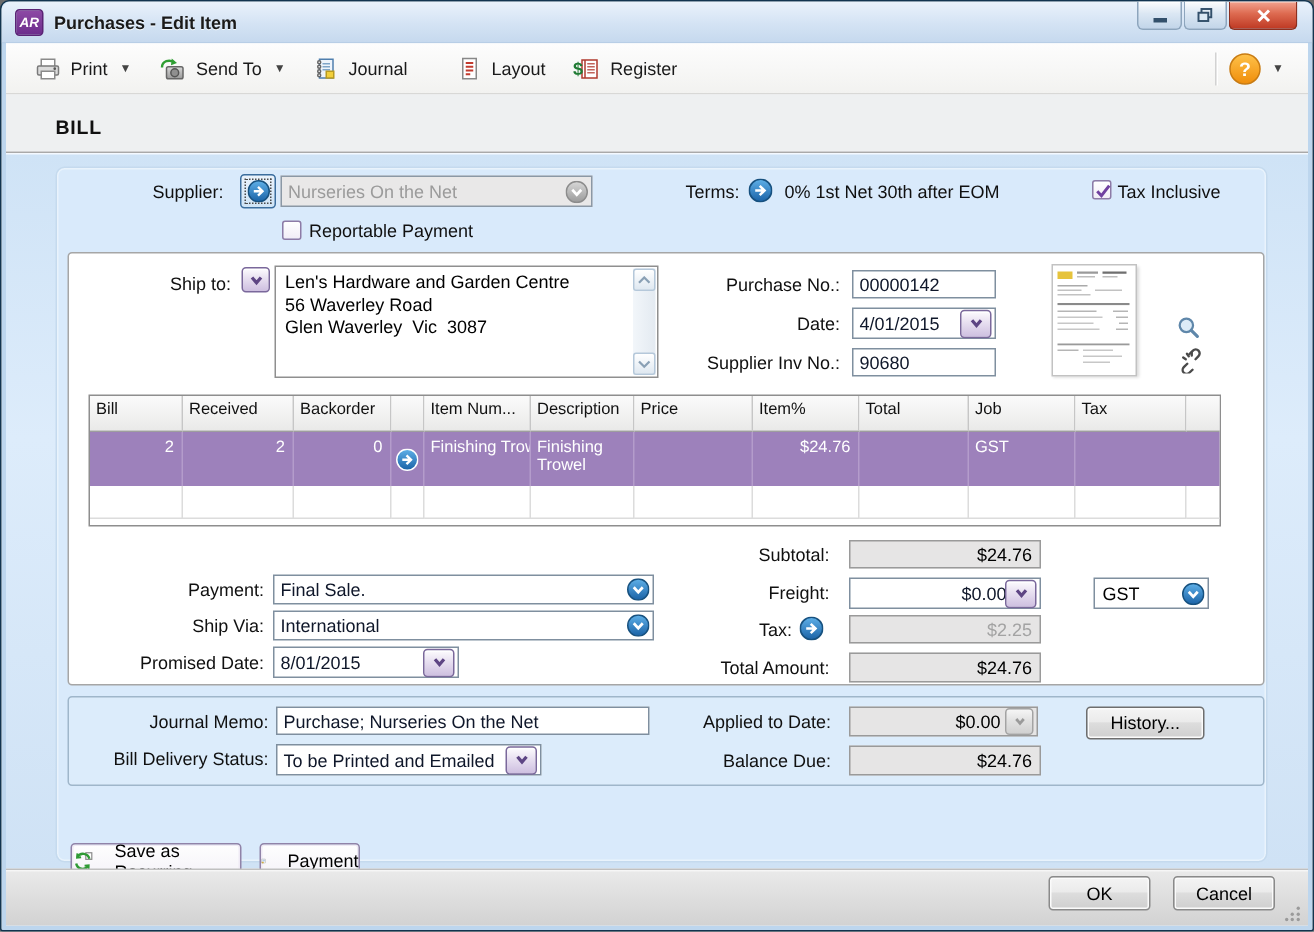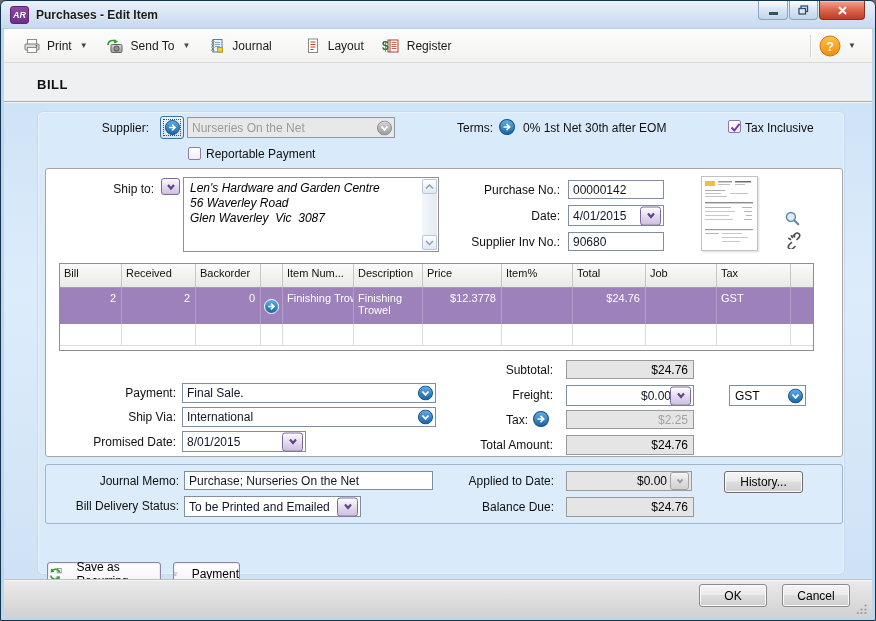--- a/index.html
+++ b/index.html
@@ -227,21 +227,21 @@
   <div class="a lbl" style="left:744px;top:120px;text-align:left;">Tax Inclusive</div>
 
   <div class="a groupbox" style="left:44px;top:167px;width:798px;height:289px;"></div>
 
   <div class="a lbl" style="left:93px;top:181px;width:60px;">Ship to:</div>
   <div class="a dd-purple" style="left:160px;top:177px;">
     <svg width="14" height="12" viewBox="0 0 14 12">
       <path d="M4 4 L7 7.5 L10 4" stroke="#5e4584" stroke-width="2.2" fill="none"></path>
     </svg>
   </div>
-  <div class="a shipto" style="left:182px;top:176px;width:256px;height:75px;font-style:italic;">
+  <div class="a shipto" style="left:182px;top:176px;width:256px;height:75px;">
     <div>Len's Hardware and Garden Centre</div>
     <div>56 Waverley Road</div>
     <div>Glen Waverley  Vic  3087</div>
     <div class="sb">
       <div class="sb-btn">
         <svg width="9" height="6" viewBox="0 0 9 6">
             <path d="M1 4.5 L4.5 1 L8 4.5" stroke="#8aa0b5" stroke-width="1.5" fill="none"></path>
           </svg>
       </div>
       <div class="sb-btn">
@@ -333,21 +333,20 @@
       <div class="td num">2</div>
       <div class="td num">0</div>
       <div class="td" style="padding:0;display:flex;align-items:center;justify-content:center;">
         <svg width="15" height="15" viewBox="0 0 15 15">
           <circle cx="7.5" cy="7.5" r="7" fill="url(#g-blue)" stroke="#fff"></circle>
           <path d="M4.2 7.5 H9.5 M7 4.6 l3 2.9 -3 2.9" stroke="#fff" stroke-width="1.6" fill="none"></path>
         </svg>
       </div>
       <div class="td">Finishing Trowel</div>
       <div class="td desc-wrap">Finishing Trowel</div>
-      <div class="td num">$12.3778</div>
       <div class="td"></div>
       <div class="td num">$24.76</div>
       <div class="td"></div>
       <div class="td">GST</div>
       <div class="td" style="border-right:none;"></div>
     </div>
     <div class="grid row-empty">
       <div class="tde"></div>
         <div class="tde"></div>
         <div class="tde"></div>

